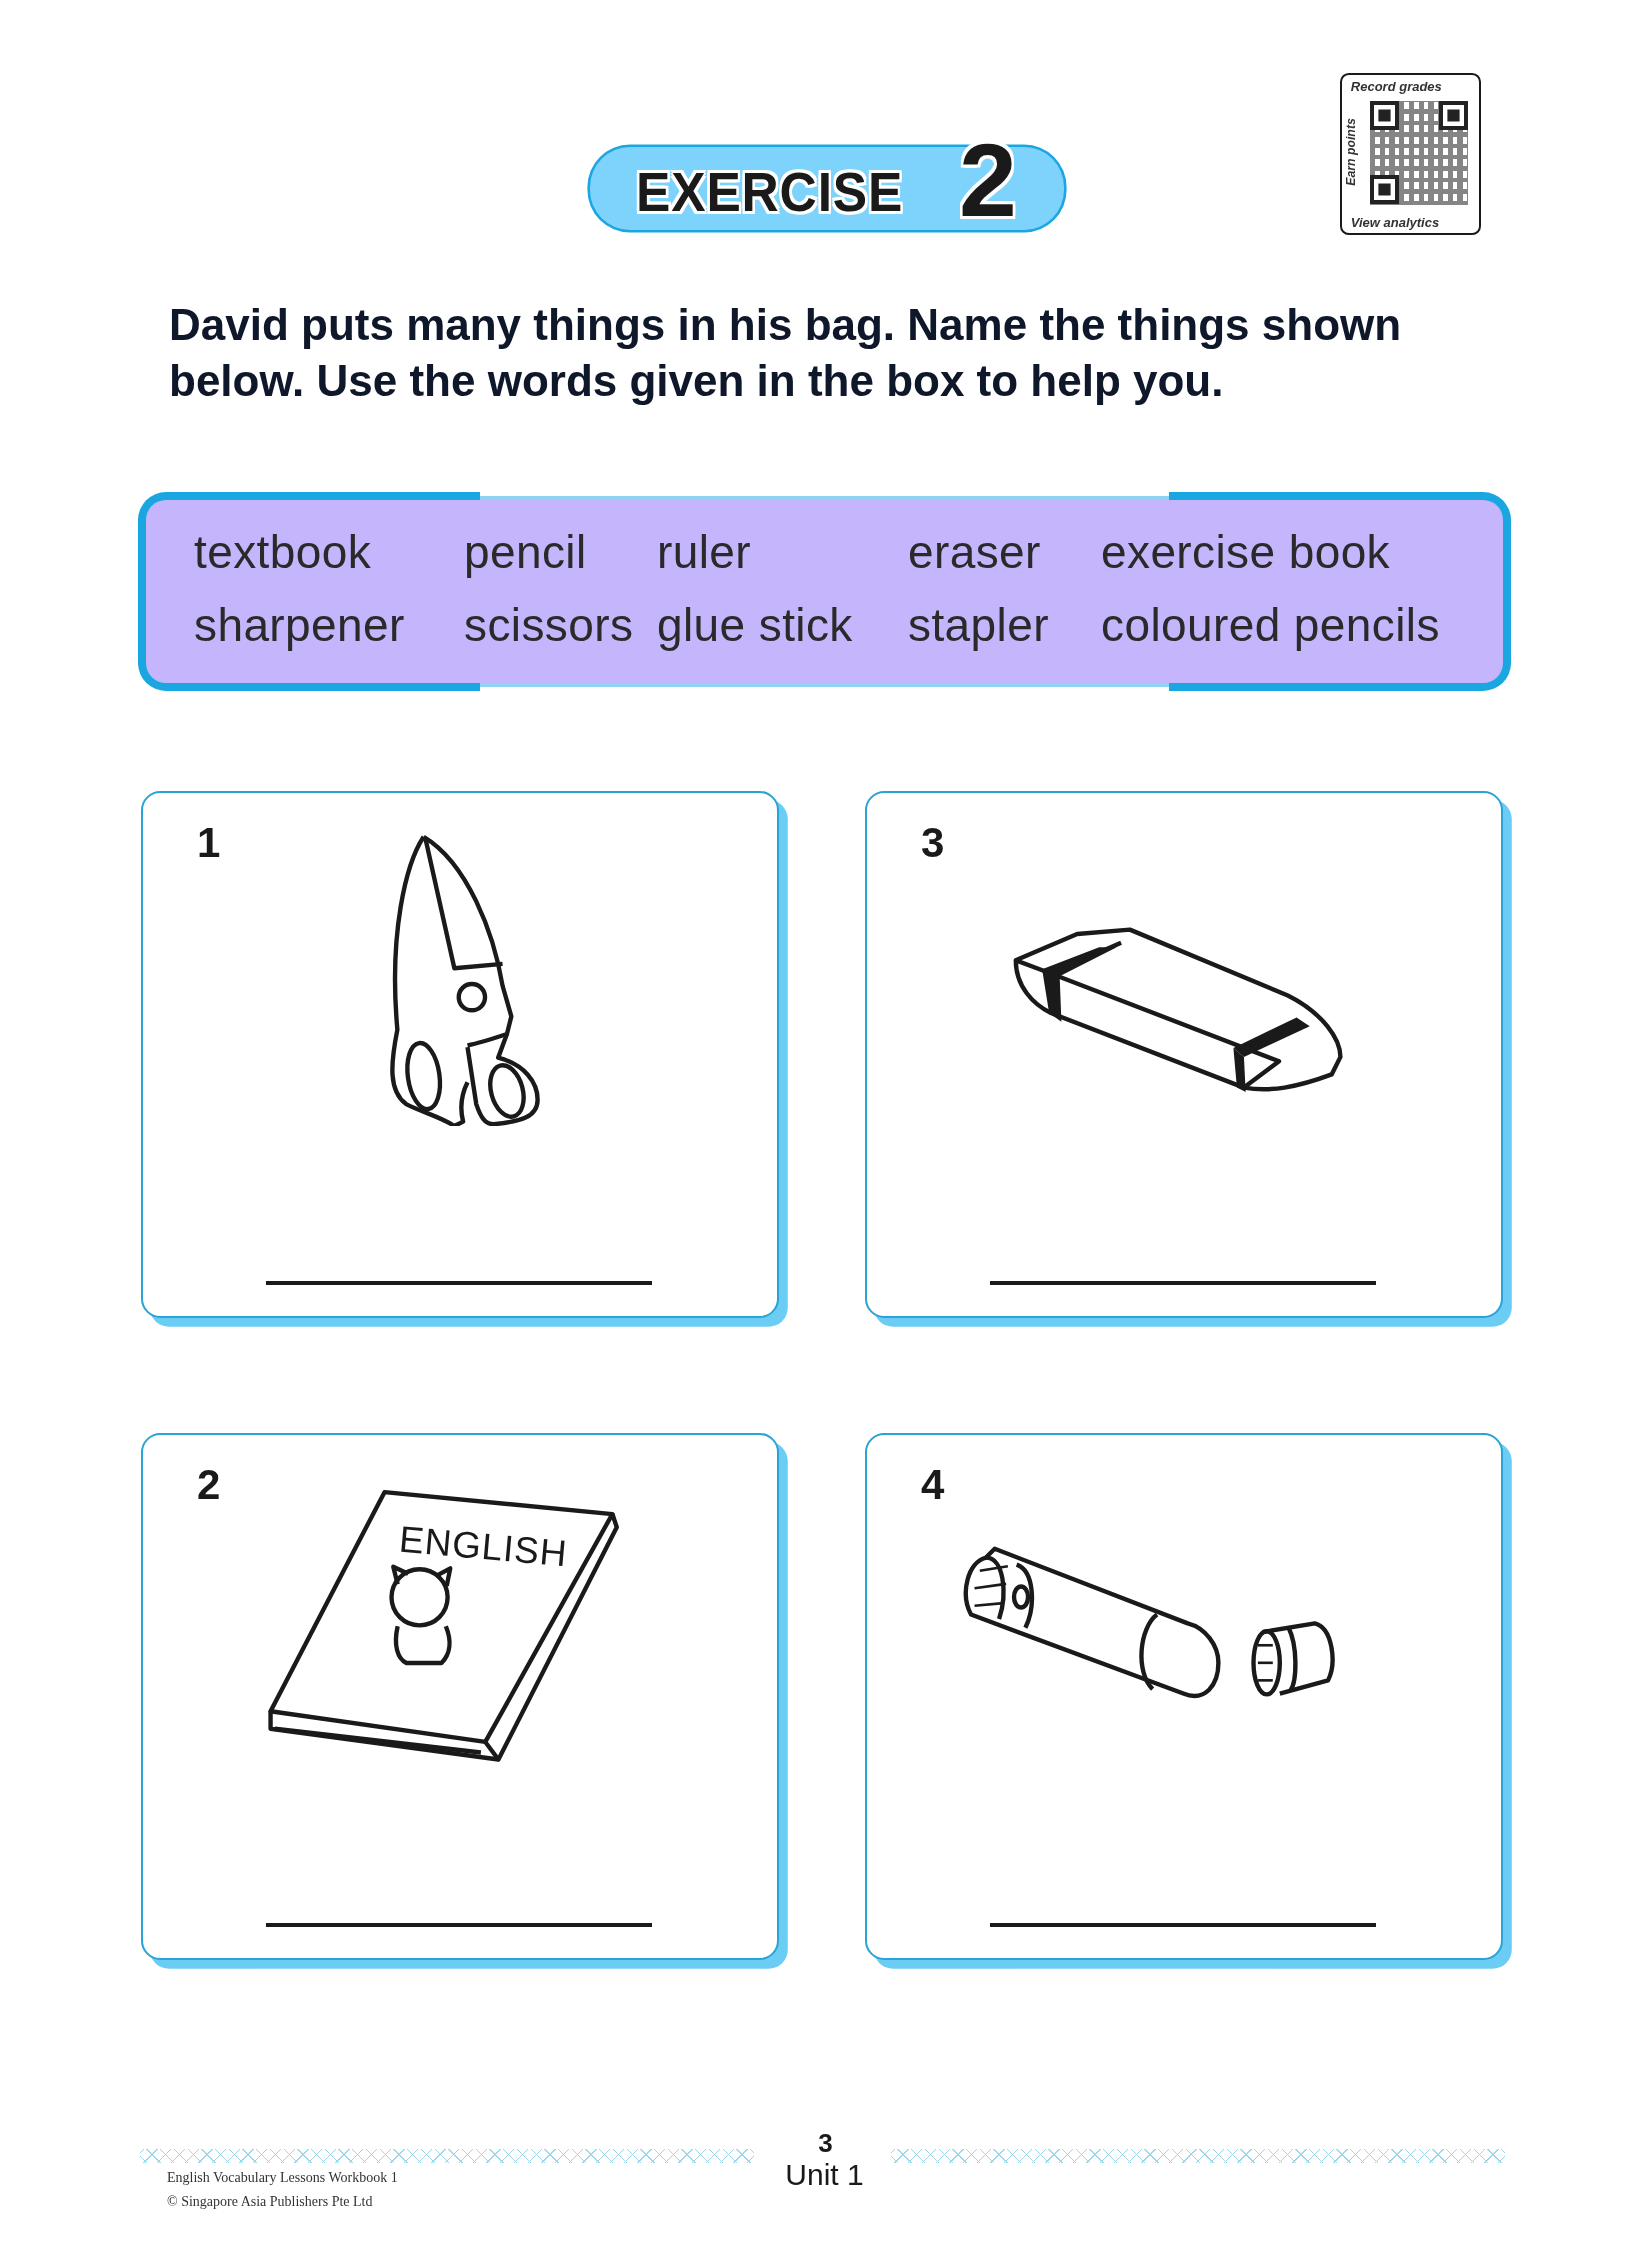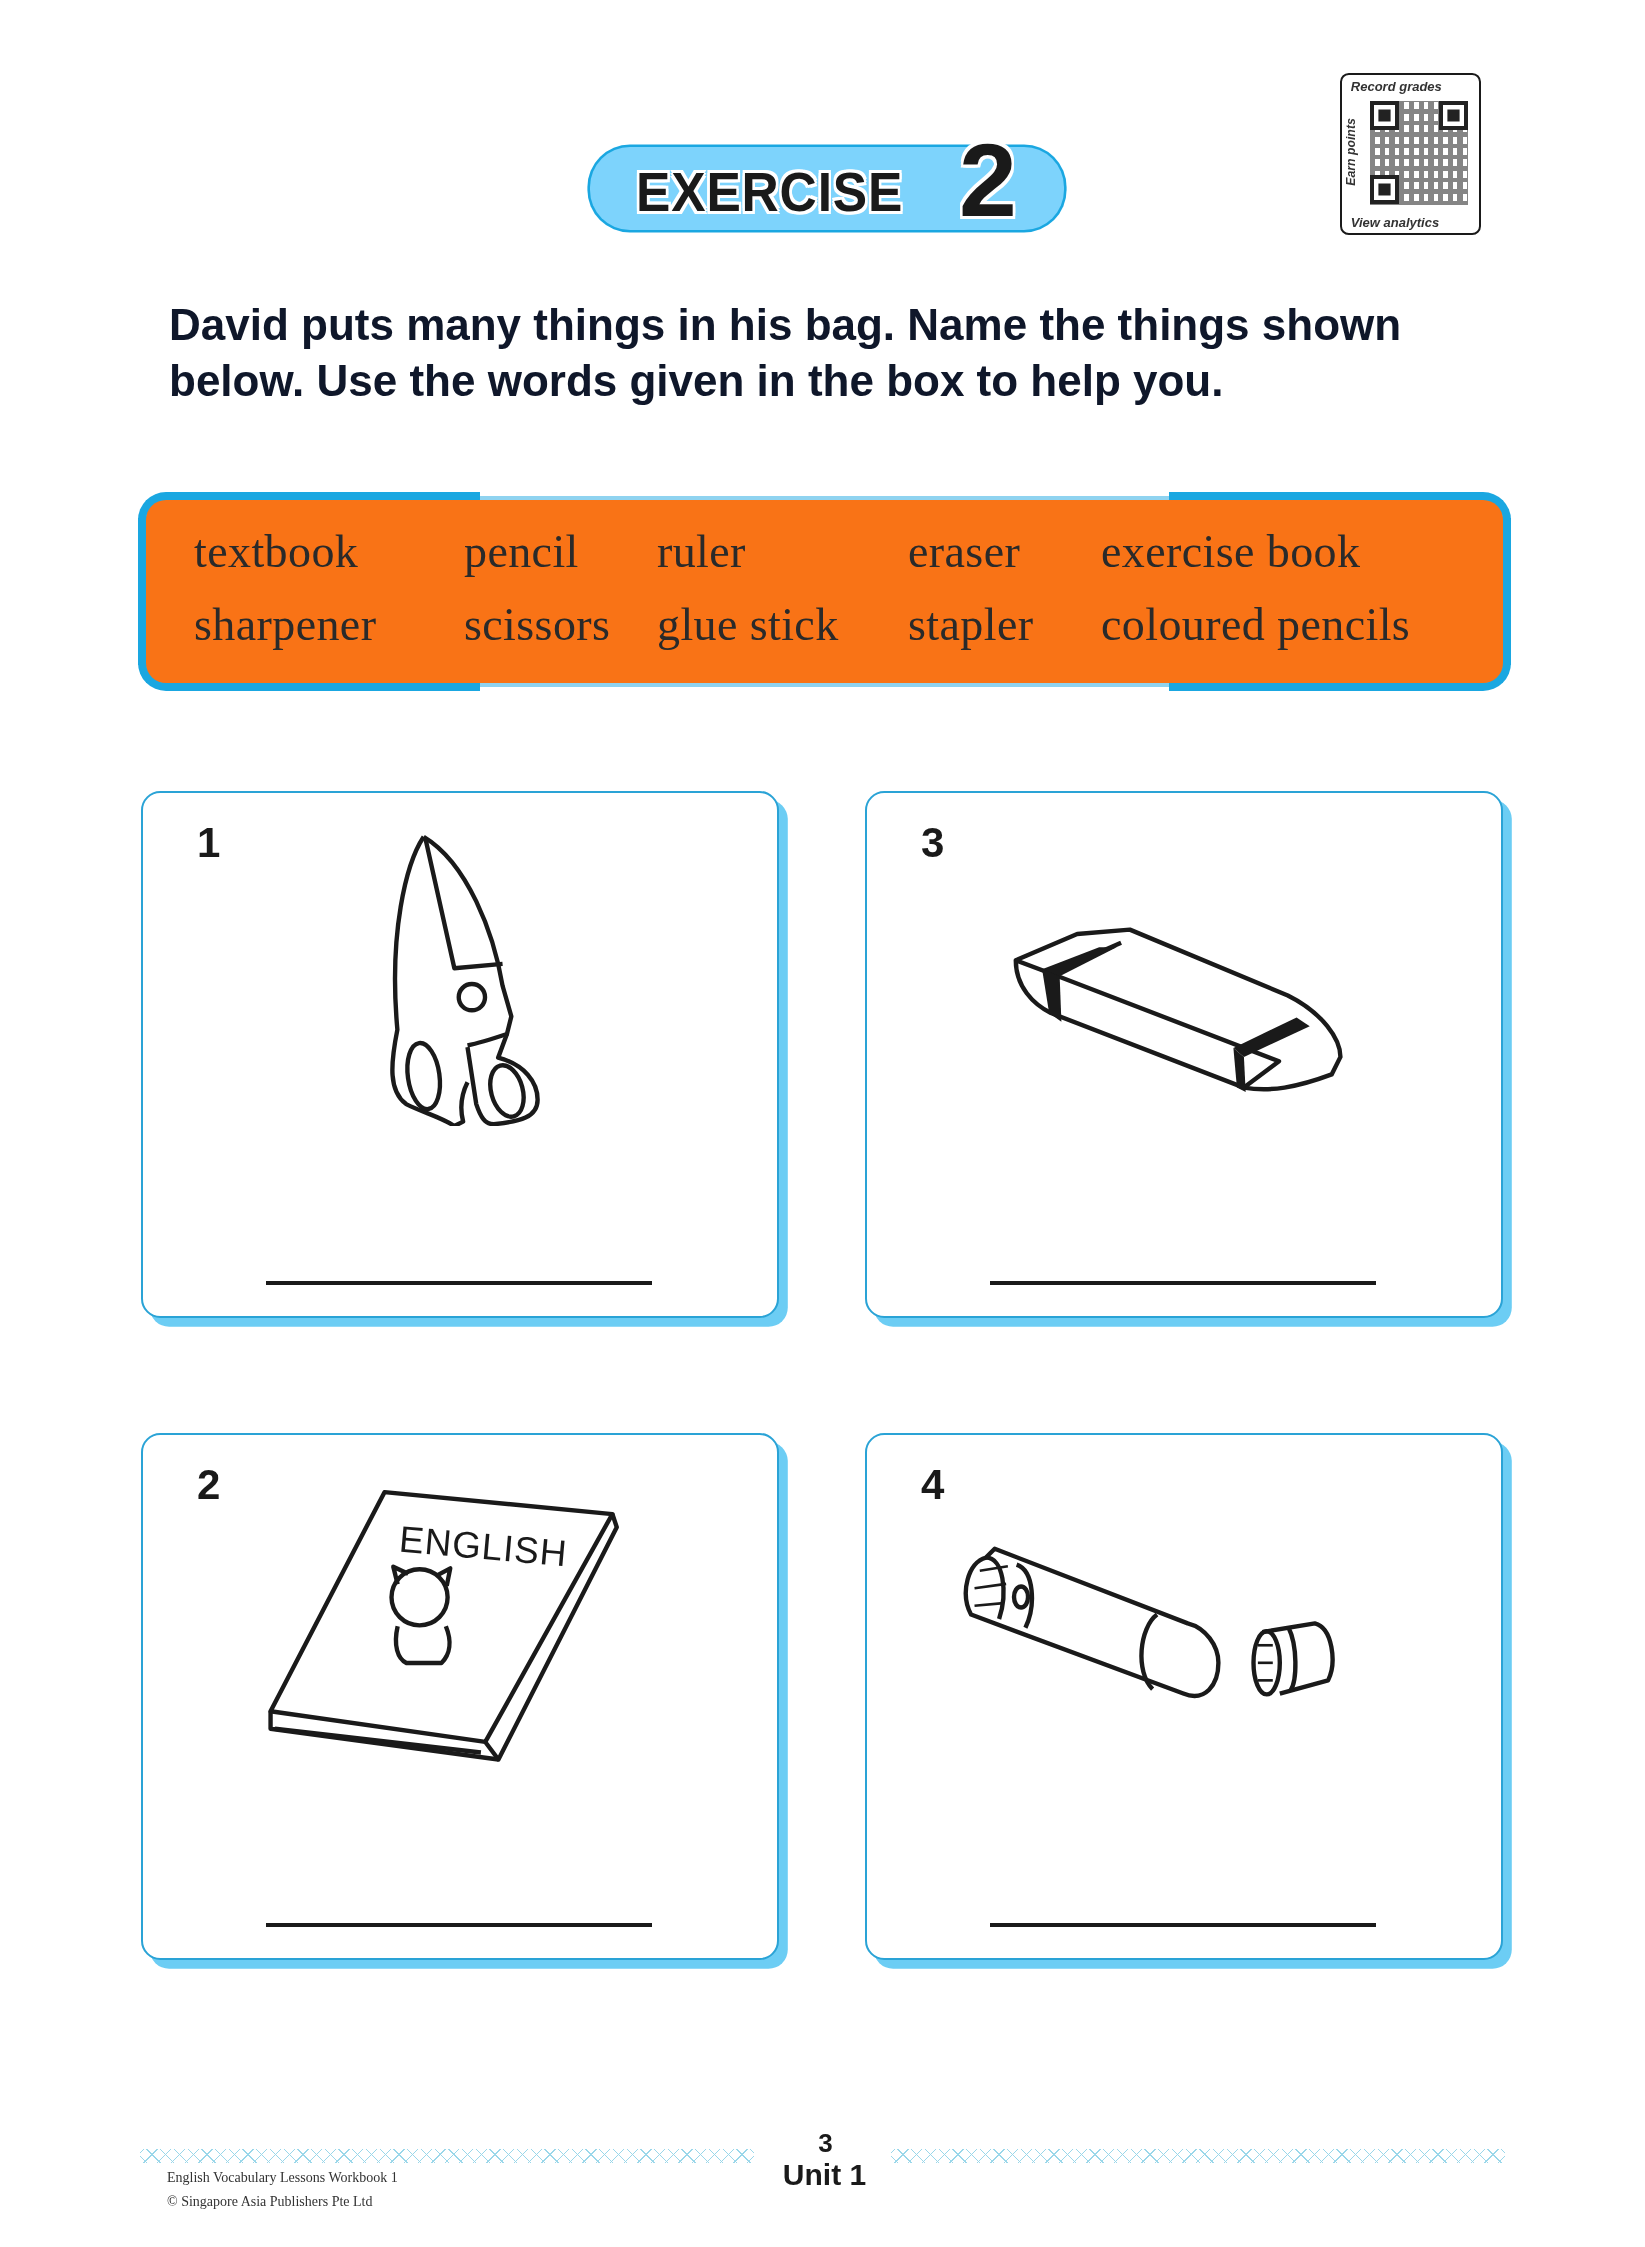--- a/index.html
+++ b/index.html
@@ -22,21 +22,21 @@
     background:
       repeating-linear-gradient(90deg, #222 0 5.3px, transparent 5.3px 9.7px),
       repeating-linear-gradient(0deg, #222 0 4.4px, transparent 4.4px 11.4px);
     opacity: 0.55; }
   .qr .finder { position: absolute; width: 21px; height: 21px; border: 4.4px solid #222; background: #fff; box-shadow: inset 0 0 0 4.4px #fff, inset 0 0 0 10.5px #222; }
 
   
   .instr { position: absolute; left: 169px; top: 297px; width: 1334px; font-weight: bold; font-size: 44px; line-height: 56px; color: #0f172a; }
 
   
-  .wordbox { position: absolute; left: 142px; top: 496px; width: 1357px; height: 183px; border: 4.4px solid #8fd3f0; border-radius: 21px; background: #f97316; font-family: Liberation Serif, serif; }
+  .wordbox { position: absolute; left: 142px; top: 496px; width: 1357px; height: 183px; border: 4.4px solid #8fd3f0; border-radius: 21px; background: #c4b5fd; }
   .wordbox::before { content: ""; position: absolute; left: -8px; top: -8px; width: 334px; height: 35px; border-top: 8px solid #1aa7e1; border-left: 8px solid #1aa7e1; border-top-left-radius: 28px; }
   .wordbox::after { content: ""; position: absolute; right: -8px; top: -8px; width: 334px; height: 35px; border-top: 8px solid #1aa7e1; border-right: 8px solid #1aa7e1; border-top-right-radius: 28px; }
   .wordbox .cl { position: absolute; left: -8px; bottom: -8px; width: 334px; height: 35px; border-bottom: 8px solid #1aa7e1; border-left: 8px solid #1aa7e1; border-bottom-left-radius: 28px; }
   .wordbox .cr { position: absolute; right: -8px; bottom: -8px; width: 334px; height: 35px; border-bottom: 8px solid #1aa7e1; border-right: 8px solid #1aa7e1; border-bottom-right-radius: 28px; }
   .wordbox .sideL { position: absolute; left: -8px; top: 17.6px; bottom: 17.6px; border-left: 8px solid #1aa7e1; }
   .wordbox .sideR { position: absolute; right: -8px; top: 17.6px; bottom: 17.6px; border-right: 8px solid #1aa7e1; }
   .word { position: absolute; font-size: 46px; color: #2a2a2a; white-space: nowrap; font-weight: normal; letter-spacing: 0.4px; }
 
   
   .card { position: absolute; width: 634px; height: 523px; background: #fff; border: 2.6px solid #2aa3d6; border-radius: 19.3px;
@@ -44,21 +44,21 @@
   .card .n { position: absolute; left: 54px; top: 26px; font-weight: bold; font-size: 42px; color: #1a1a1a; }
   .card .line { position: absolute; left: 123px; top: 488px; width: 386px; height: 3.5px; background: #1a1a1a; }
   .card svg { position: absolute; }
 
   
   .ftr-stripe { position: absolute; top: 2149px; height: 14px; background:
       repeating-linear-gradient(45deg, transparent 0 4.4px, #9ad7ea 4.4px 5.3px, transparent 5.3px 9.7px),
       repeating-linear-gradient(-45deg, transparent 0 4.4px, #9ad7ea 4.4px 5.3px, transparent 5.3px 9.7px); }
   .ftr-left { position: absolute; left: 167px; top: 2166px; font-family: "Liberation Serif", serif; font-size: 14px; line-height: 24px; color: #333; }
   .page-num { position: absolute; left: 808px; top: 2128px; width: 35px; text-align: center; font-weight: bold; font-size: 26px; color: #1a1a1a; }
-  .unit { position: absolute; left: 772px; top: 2158px; width: 105px; text-align: center; font-weight: bold; font-size: 30px; color: #1a1a1a; }
+  .unit { position: absolute; left: 772px; top: 2158px; width: 105px; text-align: center; font-weight: normal; font-size: 30px; color: #1a1a1a; }
 </style>
 </head>
 <body>
 
 <div class="banner">
   <span class="ex">EXERCISE</span>
   <span class="num">2</span>
 </div>
 
 <div class="qr">

